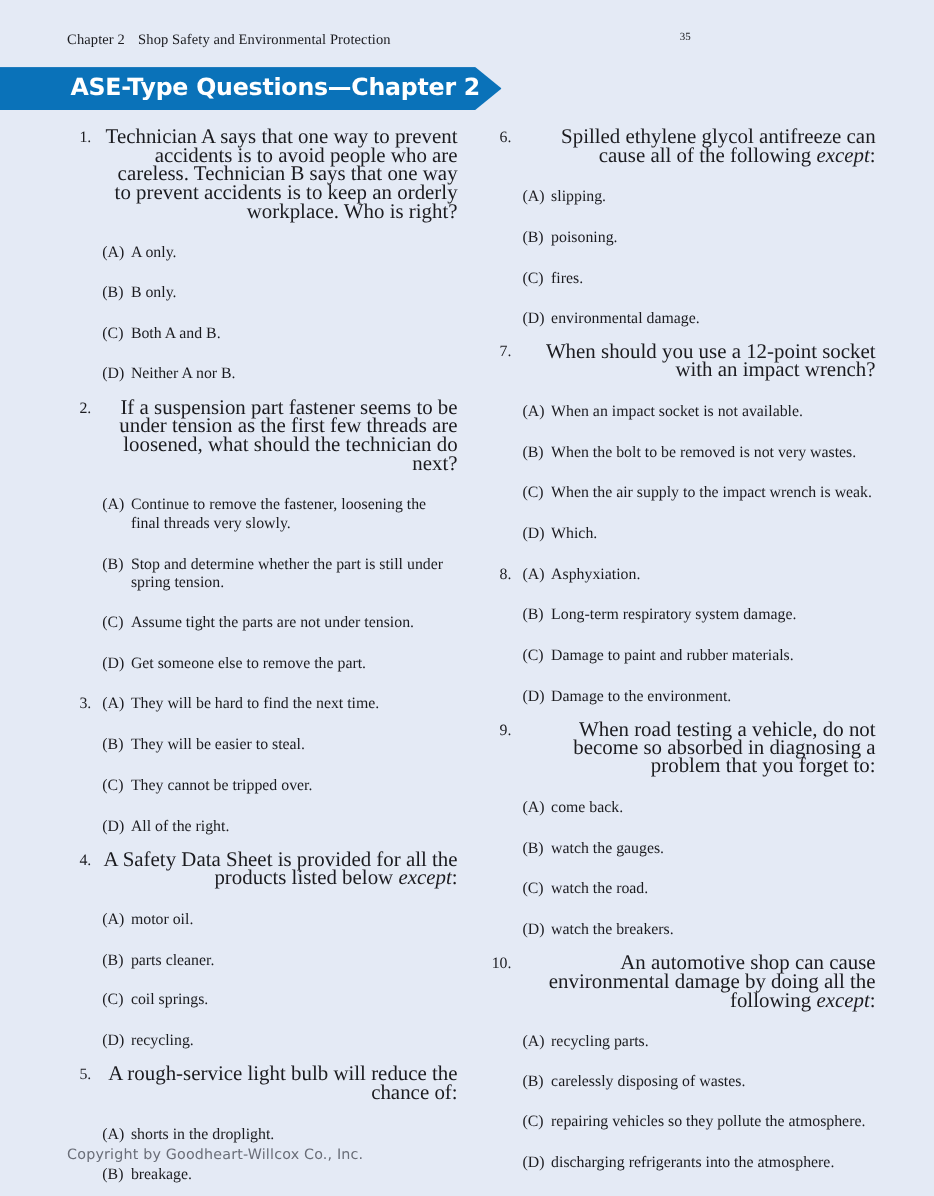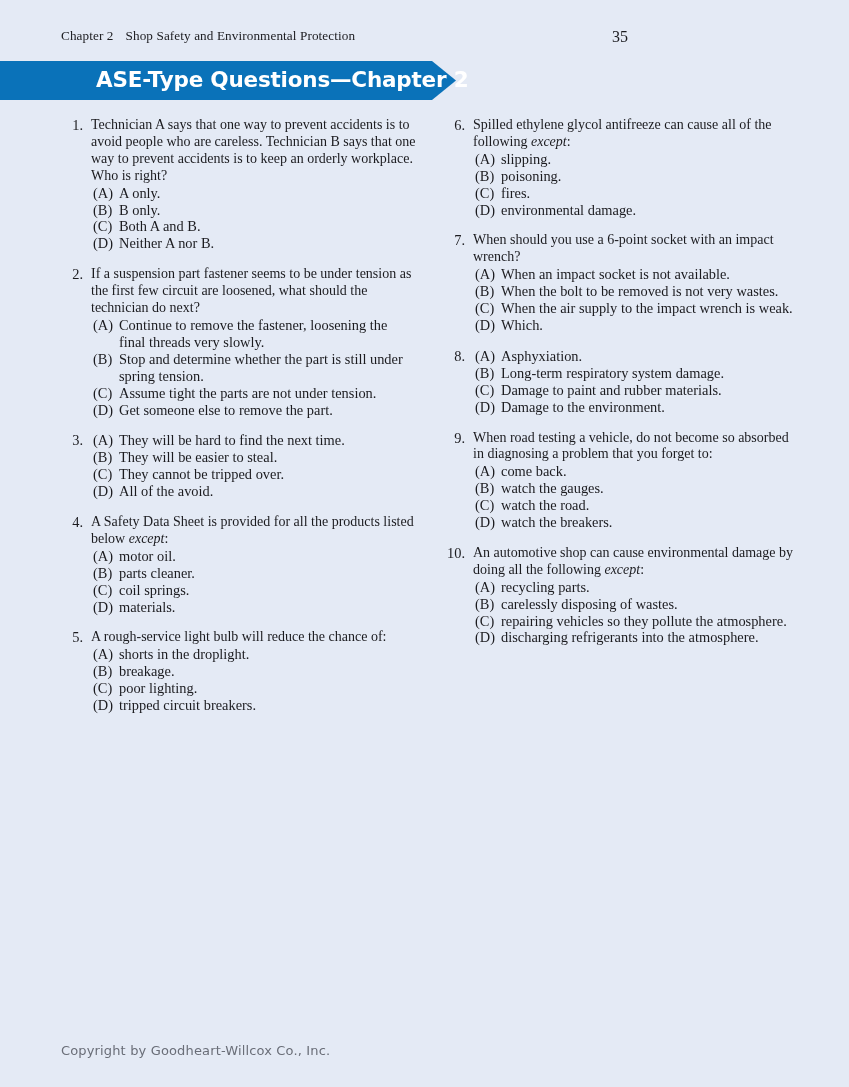--- a/index.html
+++ b/index.html
@@ -32,21 +32,21 @@
     letter-spacing: .1px;
     white-space: nowrap;
   }
   .running-head .rh-chapter {
     margin-right: 12px;
   }
   .running-head .rh-page {
     position: absolute;
     right: 62px;
     top: 0;
-    font-size: 16px;
+    font-size: 10px;
   }
 
   
   .banner {
     position: absolute;
     left: 0;
     top: 61px;
     width: 456px;
     height: 39px;
   }
@@ -62,21 +62,20 @@
     left: 64px;
     top: 0;
     height: 39px;
     line-height: 38px;
     font-family: "DejaVu Sans", sans-serif;
     font-weight: bold;
     font-size: 21.5px;
     color: #ffffff;
     letter-spacing: -0.2px;
     white-space: nowrap;
-    margin-left: 32px;
   }
 
   
   .columns {
     position: absolute;
     top: 117px;
     left: 0;
     width: 849px;
   }
   .col {
@@ -98,23 +97,24 @@
     left: 0;
     top: 0;
     width: 22px;
     text-align: right;
     font-size: 14.4px;
     line-height: 16.9px;
   }
   .col-right .q-num { width: 24px; }
 
   .q-stem {
-    font-size: 14px;
+    font-size: 19px;
     line-height: 16.9px;
     text-indent: 0;
+    text-align: right;
   }
   .q-stem em {
     font-style: italic;
   }
 
   .options {
     margin: 0;
     padding: 0;
     list-style: none;
   }
@@ -122,21 +122,21 @@
     position: relative;
     padding-left: 26px;
     font-size: 14.4px;
     line-height: 16.9px;
   }
   .opt-letter {
     position: absolute;
     left: 0;
     top: 0;
   }
-  .opt-text { display: block; }
+  .opt-text { display: block; margin-top: 20px; }
 
   
   .q-body .options { margin-left: 2px; }
 
   
   .footer {
     position: absolute;
     left: 61px;
     bottom: 29px;
     font-family: "DejaVu Sans", sans-serif;
@@ -182,21 +182,21 @@
             <li class="option">
               <span class="opt-letter">(D)</span>
               <span class="opt-text">Neither A nor B.</span>
             </li>
           </ul>
         </div>
       </div>
       <div class="question">
         <div class="q-num">2.</div>
         <div class="q-body">
-          <div class="q-stem">If a suspension part fastener seems to be under tension as the first few circuit are loosened, what should the technician do next?</div>
+          <div class="q-stem">If a suspension part fastener seems to be under tension as the first few threads are loosened, what should the technician do next?</div>
           <ul class="options">
             <li class="option">
               <span class="opt-letter">(A)</span>
               <span class="opt-text">Continue to remove the fastener, loosening the final threads very slowly.</span>
             </li>
             <li class="option">
               <span class="opt-letter">(B)</span>
               <span class="opt-text">Stop and determine whether the part is still under spring tension.</span>
             </li>
             <li class="option">
@@ -221,21 +221,21 @@
             <li class="option">
               <span class="opt-letter">(B)</span>
               <span class="opt-text">They will be easier to steal.</span>
             </li>
             <li class="option">
               <span class="opt-letter">(C)</span>
               <span class="opt-text">They cannot be tripped over.</span>
             </li>
             <li class="option">
               <span class="opt-letter">(D)</span>
-              <span class="opt-text">All of the avoid.</span>
+              <span class="opt-text">All of the right.</span>
             </li>
           </ul>
         </div>
       </div>
       <div class="question">
         <div class="q-num">4.</div>
         <div class="q-body">
           <div class="q-stem"><span>A Safety Data Sheet is provided for all the products listed below </span><em>except</em><span>:</span></div>
           <ul class="options">
             <li class="option">
@@ -245,21 +245,21 @@
             <li class="option">
               <span class="opt-letter">(B)</span>
               <span class="opt-text">parts cleaner.</span>
             </li>
             <li class="option">
               <span class="opt-letter">(C)</span>
               <span class="opt-text">coil springs.</span>
             </li>
             <li class="option">
               <span class="opt-letter">(D)</span>
-              <span class="opt-text">materials.</span>
+              <span class="opt-text">recycling.</span>
             </li>
           </ul>
         </div>
       </div>
       <div class="question">
         <div class="q-num">5.</div>
         <div class="q-body">
           <div class="q-stem">A rough-service light bulb will reduce the chance of:</div>
           <ul class="options">
             <li class="option">
@@ -303,21 +303,21 @@
             <li class="option">
               <span class="opt-letter">(D)</span>
               <span class="opt-text">environmental damage.</span>
             </li>
           </ul>
         </div>
       </div>
       <div class="question">
         <div class="q-num">7.</div>
         <div class="q-body">
-          <div class="q-stem">When should you use a 6-point socket with an impact wrench?</div>
+          <div class="q-stem">When should you use a 12-point socket with an impact wrench?</div>
           <ul class="options">
             <li class="option">
               <span class="opt-letter">(A)</span>
               <span class="opt-text">When an impact socket is not available.</span>
             </li>
             <li class="option">
               <span class="opt-letter">(B)</span>
               <span class="opt-text">When the bolt to be removed is not very wastes.</span>
             </li>
             <li class="option">

